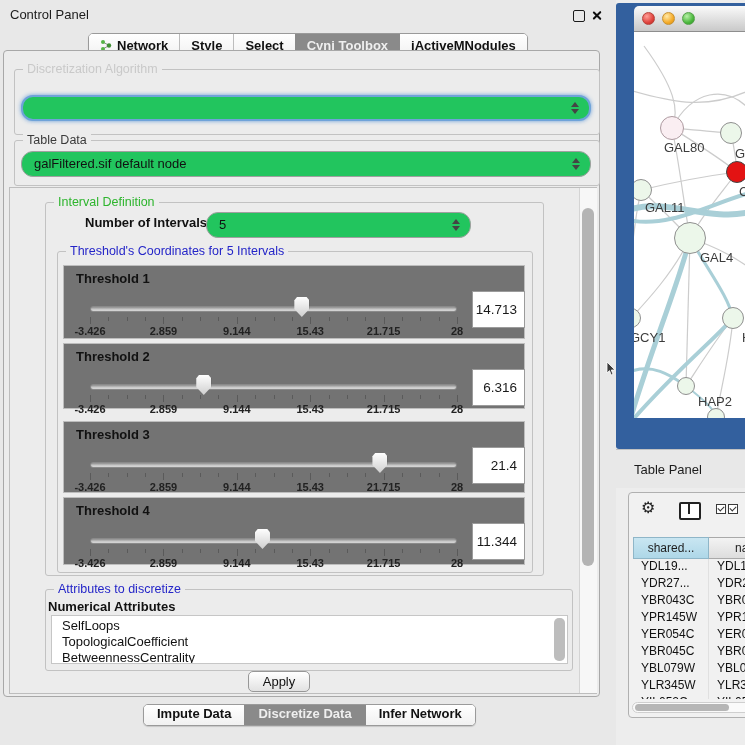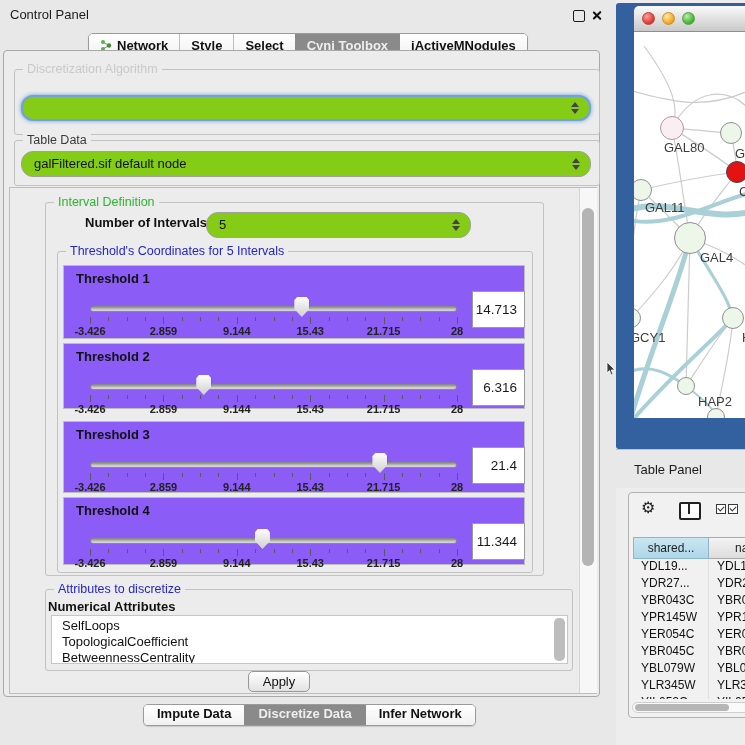--- a/index.html
+++ b/index.html
@@ -25,42 +25,42 @@
   .tab.active + .tab{border-left-color:#8a8a8a;justify-content:flex-end;}
 
   .content{position:absolute;left:3px;top:50px;width:597px;height:647px;background:#ececec;border:1px solid #a8a8a8;border-radius:4px;box-sizing:border-box;}
   .group{position:absolute;border:1px solid #c2c2c2;border-radius:3px;}
   .glabel{position:absolute;top:-8px;left:8px;background:#ececec;padding:0 4px;font-size:12.5px;white-space:nowrap;}
   .glabel.faded{color:#c9c9c9;}
   .glabel.dark{color:#3a3a3a;}
   .glabel.green{color:#2db52d;}
   .glabel.blue{color:#2425c8;}
 
-  .combo{position:absolute;background:#84cc16;border:1px solid #a0a0a0;border-radius:12px;box-sizing:border-box;font-size:13px;}
+  .combo{position:absolute;background:#22c55e;border:1px solid #a0a0a0;border-radius:12px;box-sizing:border-box;font-size:13px;}
   .combo .cv{position:absolute;left:12px;top:0;line-height:24px;color:#111;white-space:nowrap;}
   .combo-focus{border:2px solid #6fa3d9;box-shadow:0 0 4px rgba(90,150,215,.9);}
   .updown{position:absolute;right:9px;top:50%;margin-top:-7px;width:9px;height:14px;}
   .updown::before,.updown::after{content:"";position:absolute;left:0;border-left:4.5px solid transparent;border-right:4.5px solid transparent;}
   .updown::before{top:1px;border-bottom:5px solid #444;}
   .updown::after{bottom:1px;border-top:5px solid #444;}
 
   .popup{position:absolute;left:10px;top:36px;width:561px;height:46px;background:#fff;border:1px solid #ababab;box-shadow:2px 4px 9px rgba(0,0,0,.35);z-index:6;}
   .popup .ph{position:absolute;left:0;top:1px;width:100%;text-align:center;font-size:13px;color:#bcbcbc;line-height:15px;}
   .popup .pi{position:absolute;left:2px;font-size:13.5px;line-height:14px;color:#000;white-space:nowrap;}
   .popup .pi.b{font-weight:bold;top:16px;}
   .popup .pi.n{top:30px;}
 
   .scrollpane{position:absolute;left:5px;top:136px;width:588px;height:507px;border:1px solid #bdbdbd;box-sizing:border-box;background:#ececec;}
   .viewport{position:absolute;left:0;top:0;width:569px;height:505px;overflow:hidden;}
   .vscroll{position:absolute;left:569px;top:0;width:17px;height:505px;background:#f7f7f7;border-left:1px solid #d4d4d4;}
   .vthumb{position:absolute;left:2px;top:20px;width:12px;height:358px;background:#b4b4b4;border-radius:6px;}
 
   .lbl-b{position:absolute;font-size:13px;font-weight:bold;color:#111;white-space:nowrap;}
 
-  .thr-box{position:absolute;left:53px;width:462px;border:1px solid #bdbdbd;background:#8b5cf6;box-sizing:border-box;}
+  .thr-box{position:absolute;left:53px;width:462px;border:1px solid #bdbdbd;background:#737373;box-sizing:border-box;}
   .thr-label{position:absolute;left:12px;top:5px;font-size:13px;font-weight:bold;color:#111;}
   .track{position:absolute;left:26px;top:40px;width:367px;height:6px;border-radius:3px;background:linear-gradient(#8e8e8e,#c9c9c9 60%,#d6d6d6);border:1px solid #8a8a8a;box-sizing:border-box;}
   .thumb{position:absolute;top:31px;width:15px;height:20px;background:linear-gradient(#fefefe,#cfcfcf);clip-path:polygon(18% 0,82% 0,100% 16%,100% 60%,50% 100%,0 60%,0 16%);filter:drop-shadow(0 0 1px rgba(0,0,0,.55));}
   .tick{position:absolute;width:1px;background:#5a5a5a;top:51px;}
   .tick.minor{height:4px;}
   .tick.major{height:7px;}
   .tlabel{position:absolute;top:59px;width:60px;text-align:center;font-size:11px;font-weight:bold;color:#222;}
   .vfield{position:absolute;left:408px;top:25px;width:53px;height:37px;background:#fff;border:1px solid #9b9b9b;box-sizing:border-box;font-size:13.5px;text-align:right;line-height:35px;padding-right:7px;}
 
   .attr-title{position:absolute;font-size:13px;font-weight:bold;color:#111;}

